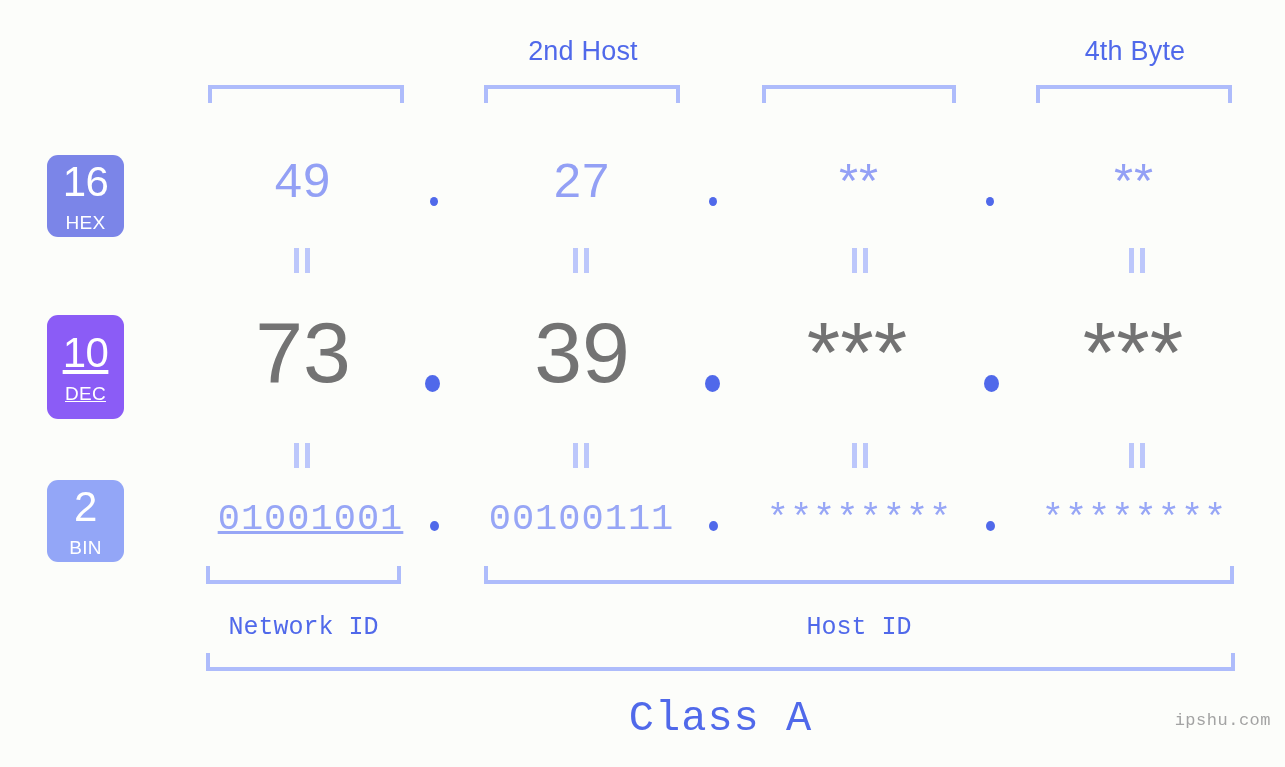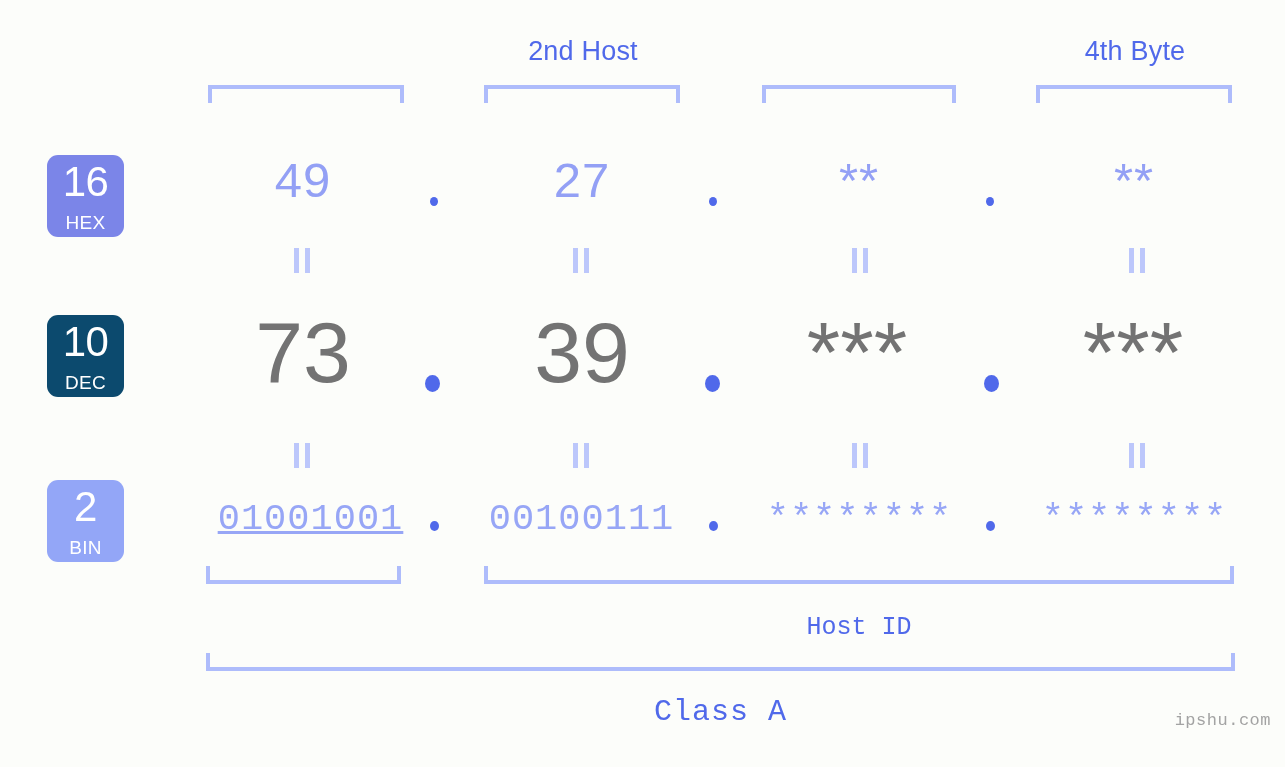--- a/index.html
+++ b/index.html
@@ -52,21 +52,21 @@
     flex-direction:column;
     align-items:center;
     justify-content:center;
     line-height:1;
     box-sizing:border-box;
   }
   .badge .num{font-size:42px;font-weight:400;letter-spacing:-.5px;}
   .badge .nm{font-size:19px;font-weight:400;margin-top:10px;letter-spacing:.3px;}
 
   #badge-hex{top:155px;height:82px;background:#7b85e8;}
-  #badge-dec{top:315px;height:82px;background:#0c4a6e;}
+  #badge-dec{top:315px;height:104px;background:#8b5cf6;text-decoration:underline;}
   #badge-bin{top:480px;height:82px;background:#93a6f7;}
 
   
   .cell{
     position:absolute;
     text-align:center;
     white-space:nowrap;
   }
   .row-hex .cell{
     color:#93a0f5;
@@ -117,21 +117,21 @@
   
   .sec-label{
     position:absolute;
     text-align:center;
     color:#5069ea;
     font-family:"Liberation Mono", monospace;
     font-size:25px;
     white-space:nowrap;
   }
   #class-label{
-    font-size:30px;
+    font-size:42px;
     letter-spacing:1px;
   }
 
   
   #watermark{
     position:absolute;
     right:14px;
     top:711px;
     color:#a3a3a3;
     font-family:"Liberation Mono", monospace;
@@ -225,20 +225,21 @@
     <div class="cell" style="left:479px;top:498px;width:205px;">00100111</div>
     <div class="dot dot-bin" style="left:709px;top:521px;"></div>
     <div class="cell" style="left:757px;top:498px;width:205px;">********</div>
     <div class="dot dot-bin" style="left:986px;top:521px;"></div>
     <div class="cell" style="left:1032px;top:498px;width:205px;">********</div>
   </div>
 
   <div class="bracket-bottom" style="left:206px;top:566px;width:195px;"></div>
   <div class="bracket-bottom" style="left:484px;top:566px;width:750px;"></div>
 
+  <div class="sec-label" style="left:206px;top:613px;width:195px;">Network ID</div>
   <div class="sec-label" style="left:484px;top:613px;width:750px;">Host ID</div>
 
   <div class="bracket-bottom" style="left:206px;top:653px;width:1029px;"></div>
   <div class="sec-label" id="class-label" style="left:206px;top:695px;width:1029px;">Class A</div>
 
   <div id="watermark">ipshu.com</div>
 
 </div>
 
 </body></html>

